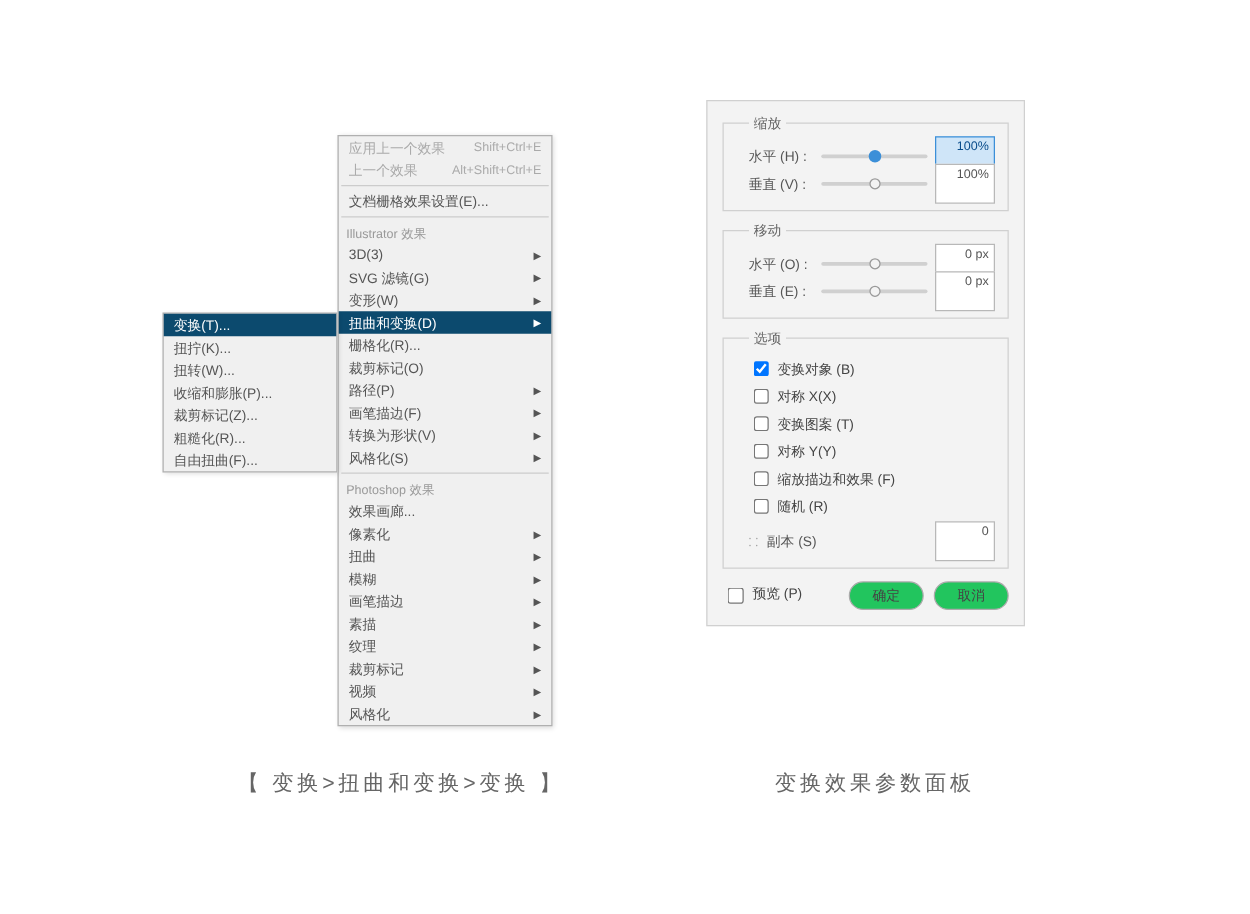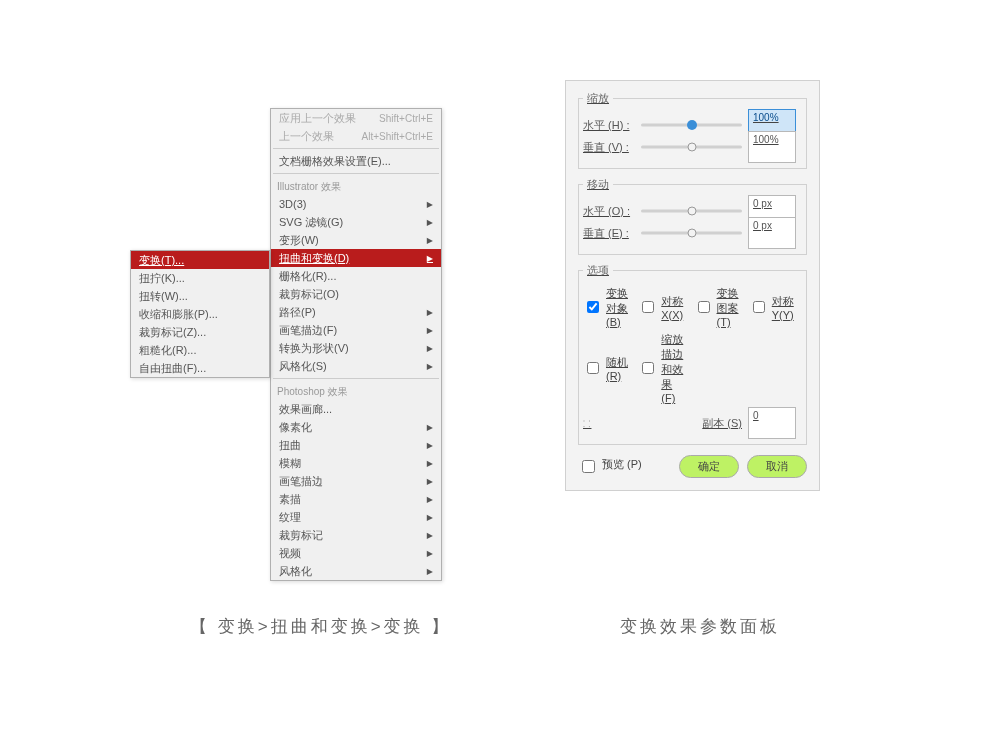--- a/index.html
+++ b/index.html
@@ -49,23 +49,22 @@
       display: flex;
       align-items: center;
       justify-content: space-between;
       height: 18px;
       padding: 0 8px;
       color: #555;
       cursor: default;
     }
     .menu-row.disabled { color: #aaa; }
     .menu-row.hl {
-      background: #b91c1c;
+      background: #0c4a6e;
       color: #fff;
-      text-decoration: underline;
     }
     .menu-row .arrow {
       font-size: 8px;
       color: inherit;
     }
     .menu-sep {
       height: 1px;
       background: #ccc;
       margin: 3px 2px;
     }
@@ -82,23 +81,22 @@
       left: 565px;
       top: 80px;
       width: 255px;
       background: #f3f3f3;
       border: 1px solid #d0d0d0;
       padding: 10px 12px 12px 12px;
     }
     fieldset.group {
       border: 1px solid #d0d0d0;
       margin: 0 0 8px 0;
-      padding: 8px 10px 10px 4px;
-      font-size: 11px;
-      text-decoration: underline;
+      padding: 8px 10px 10px 20px;
+      font-size: 11px;
     }
     fieldset.group legend {
       padding: 0 4px;
       color: #666;
     }
     .row {
       display: flex;
       align-items: center;
       height: 22px;
       gap: 6px;
@@ -134,21 +132,21 @@
       position: absolute;
       top: 50%;
       transform: translate(-50%,-50%);
     }
     .valbox {
       width: 48px;
       height: 32px;
       border: 1px solid #b8b8b8;
       background: #fff;
       font-size: 10px;
-      text-align: left;
+      text-align: right;
       padding: 1px 4px;
       line-height: 14px;
     }
     .valbox.sel {
       border: 1px solid #3b8fd8;
       background: #cfe5f8;
       color: #0a4d8c;
     }
     .angle-dial {
       width: 22px; height: 22px;
@@ -161,37 +159,37 @@
       content: '';
       position: absolute;
       left: 50%; top: 50%;
       width: 9px; height: 1px;
       background: #666;
       transform-origin: left center;
       transform: rotate(0deg);
     }
     .opts {
       display: grid;
-      grid-template-columns: 1fr 1fr 1fr 1fr;
+      grid-template-columns: 1fr;
       gap: 4px 8px;
       font-size: 11px;
     }
     .opts label { display: flex; align-items: center; gap: 4px; }
     .opts input[type=checkbox] { width: 12px; height:12px; }
 
     .panel-bottom {
       display: flex;
       align-items: center;
       gap: 8px;
       margin-top: 10px;
       font-size: 11px;
     }
     .btn {
       border: 1px solid #aaa;
-      background: #bef264;
+      background: #22c55e;
       border-radius: 12px;
       padding: 3px 18px;
       font-size: 11px;
       color: #444;
     }
 
     
     .caption {
       position: absolute;
       font-size: 17px;
@@ -395,30 +393,30 @@
         <label>
             <input type="checkbox" style="">
             <span>变换图案 (T)</span>
           </label>
         <label>
             <input type="checkbox" style="">
             <span>对称 Y(Y)</span>
           </label>
         <label>
             <input type="checkbox" style="">
+            <span>缩放描边和效果 (F)</span>
+          </label>
+        <label>
+            <input type="checkbox" style="">
             <span>随机 (R)</span>
-          </label>
-        <label>
-            <input type="checkbox" style="">
-            <span>缩放描边和效果 (F)</span>
           </label>
       </div>
       <div class="row" style="margin-top:8px">
         <span class="grip">⸬</span>
-        <span style="flex:1;text-align:right">副本 (S)</span>
+        <span style="flex:1;text-align:left">副本 (S)</span>
         <div class="valbox" style="width:48px">0</div>
       </div>
     </fieldset>
 
     <div class="panel-bottom">
       <label style="display:flex;align-items:flex-start;gap:4px">
         <input type="checkbox" style="">
         <span>预览 (P)</span>
       </label>
       <span style="flex:1"></span>

